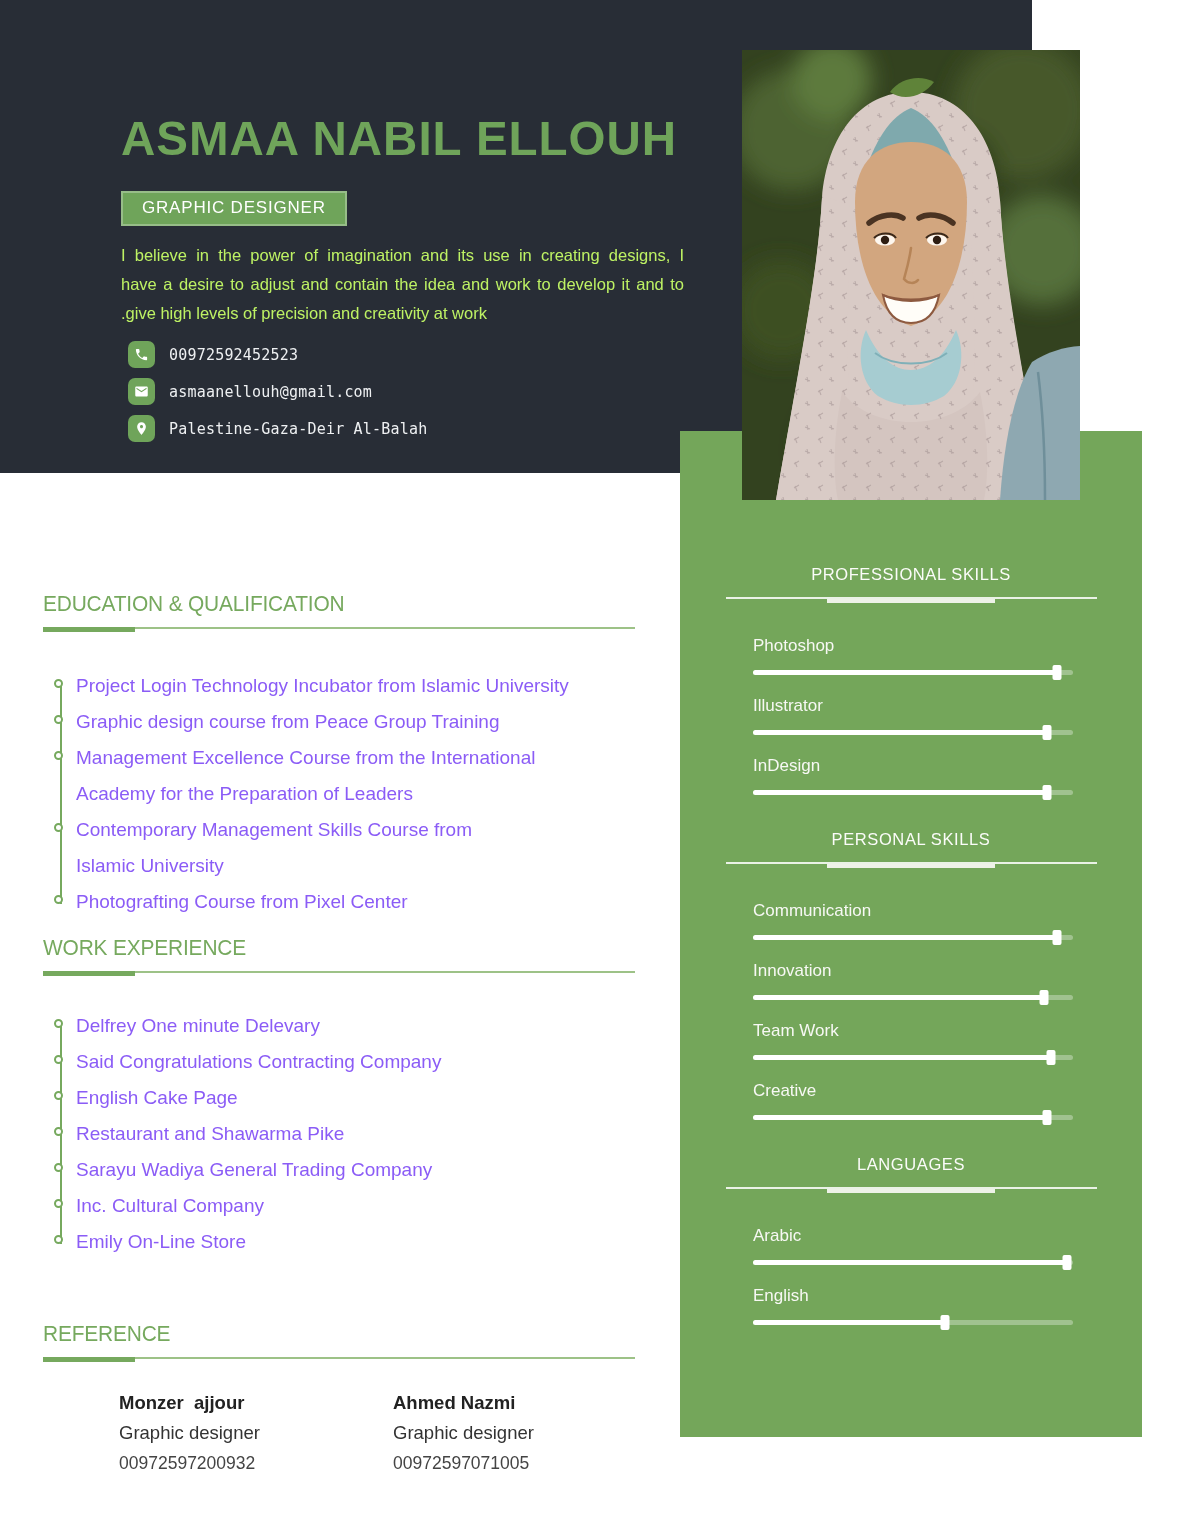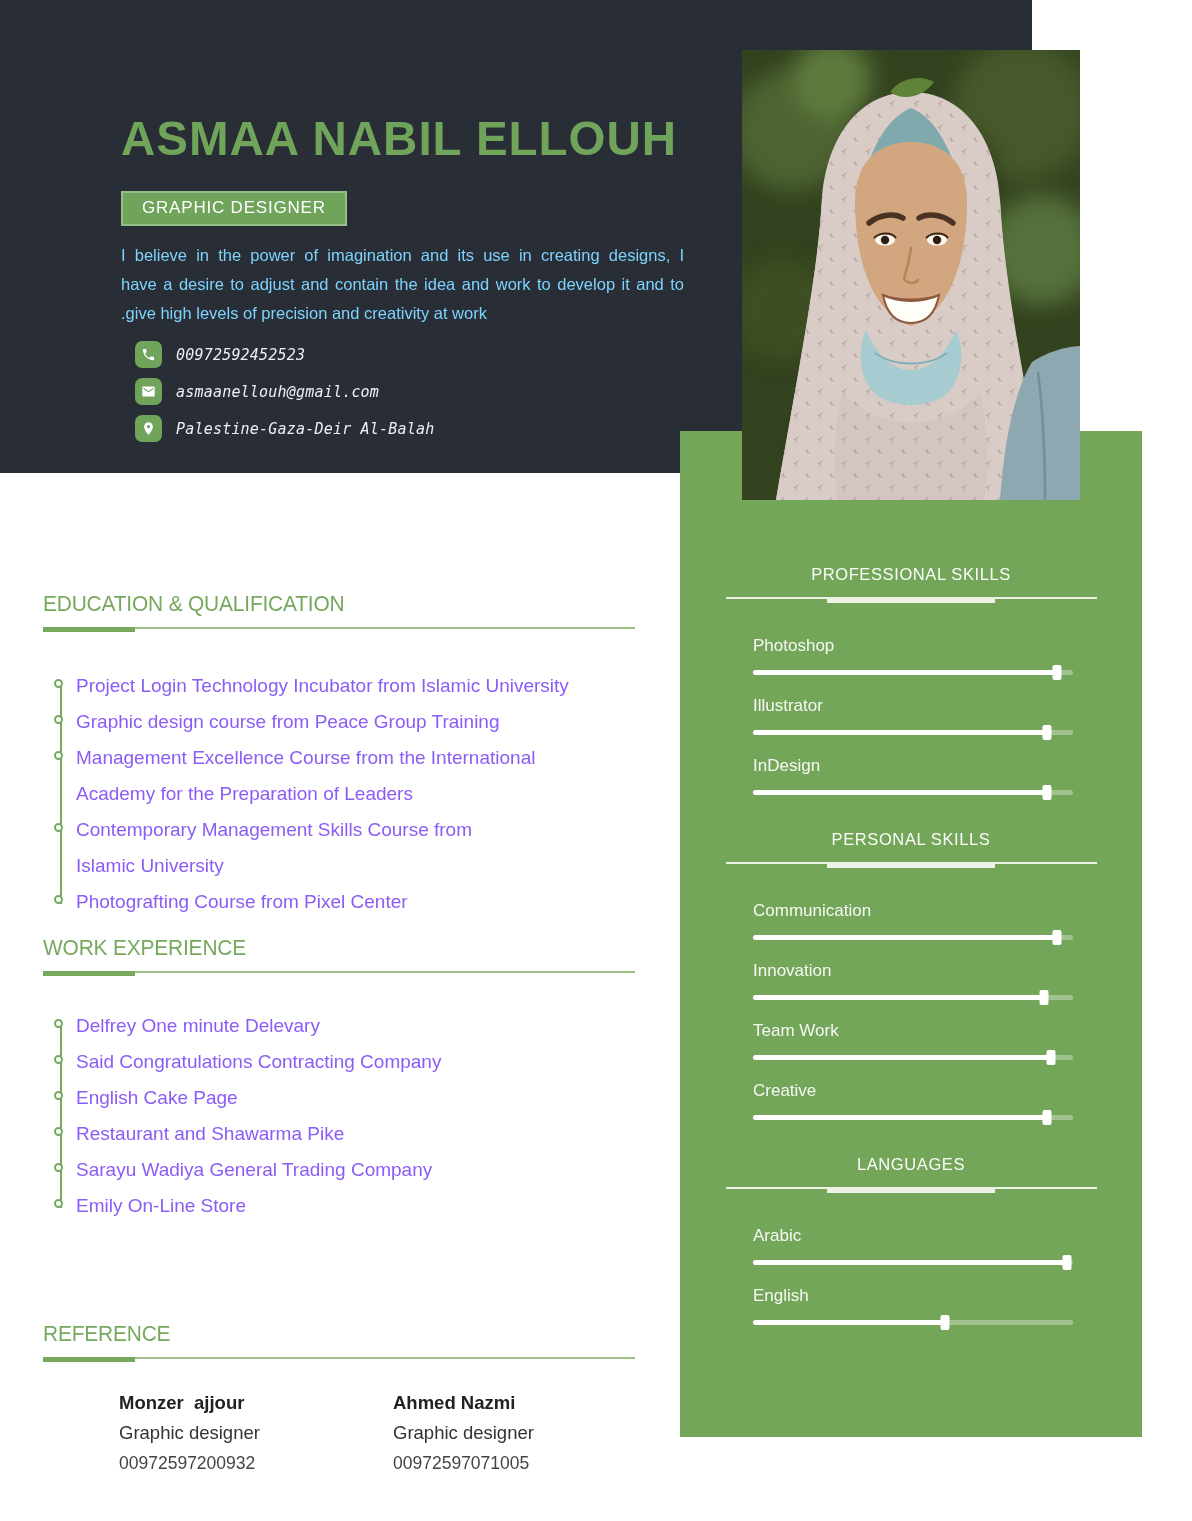--- a/index.html
+++ b/index.html
@@ -6,24 +6,24 @@
   body { background:#ffffff; font-family:"Liberation Sans", sans-serif; }
   .page { position:relative; width:1192px; height:1521px; background:#ffffff; overflow:hidden; }
 
   
   .hero { position:absolute; left:0; top:0; width:1032px; height:473px; background:#282d36; }
   .name { position:absolute; left:121px; top:110px; font-size:49px; font-weight:bold;
           color:#6fa45a; letter-spacing:1px; white-space:nowrap; transform:scaleX(.97); transform-origin:left; }
   .badge { position:absolute; left:121px; top:191px; background:#6fa45a;
            border:2px solid rgba(255,255,255,.28); color:#fff; font-size:17px;
            letter-spacing:.8px; padding:5px 19px 6px 19px; }
-  .bio { position:absolute; left:121px; top:241px; width:563px; color:#7dd3fc;
+  .bio { position:absolute; left:121px; top:241px; width:563px; color:#bef264;
          font-size:16.5px; line-height:29px; }
   .bio .jline { text-align:justify; text-align-last:justify; }
-  .contacts { position:absolute; left:135px; top:341px;font-style:italic; }
+  .contacts { position:absolute; left:128px; top:341px; }
   .c-row { display:flex; align-items:center; height:27px; margin-bottom:10px; }
   .c-ico { width:27px; height:27px; border-radius:7px; background:#6fa45a; display:flex;
            align-items:center; justify-content:center; flex:0 0 27px; }
   .c-ico svg { width:15px; height:15px; fill:#ffffff; }
   .c-txt { margin-left:14px; color:#eef0f2; font-size:15px; font-family:"DejaVu Sans Mono", monospace; letter-spacing:.2px; }
 
   
   .photo { position:absolute; left:742px; top:50px; width:338px; height:450px; overflow:hidden; }
   .photo svg { display:block; }
 
@@ -290,20 +290,21 @@
     <div class="sec-rule">
         <span class="thin"></span>
         <span class="thick"></span>
       </div>
     <ul class="timeline work">
       <li><span class="dot"></span><span>Delfrey One minute Delevary</span></li>
       <li><span class="dot"></span><span>Said Congratulations Contracting Company</span></li>
       <li><span class="dot"></span><span>English Cake Page</span></li>
       <li><span class="dot"></span><span>Restaurant and Shawarma Pike</span></li>
       <li><span class="dot"></span><span>Sarayu Wadiya General Trading Company</span></li>
+      <li><span class="dot"></span><span>Inc. Cultural Company</span></li>
       <li><span class="dot"></span><span>Emily On-Line Store</span></li>
     </ul>
   </div>
 
   <div class="lsection sec-ref">
     <div class="sec-heading">REFERENCE</div>
     <div class="sec-rule">
         <span class="thin"></span>
         <span class="thick"></span>
       </div>

